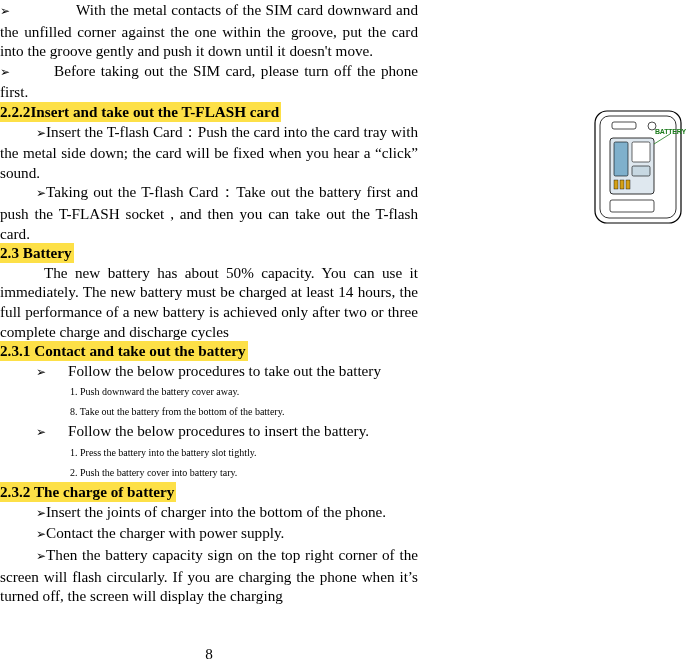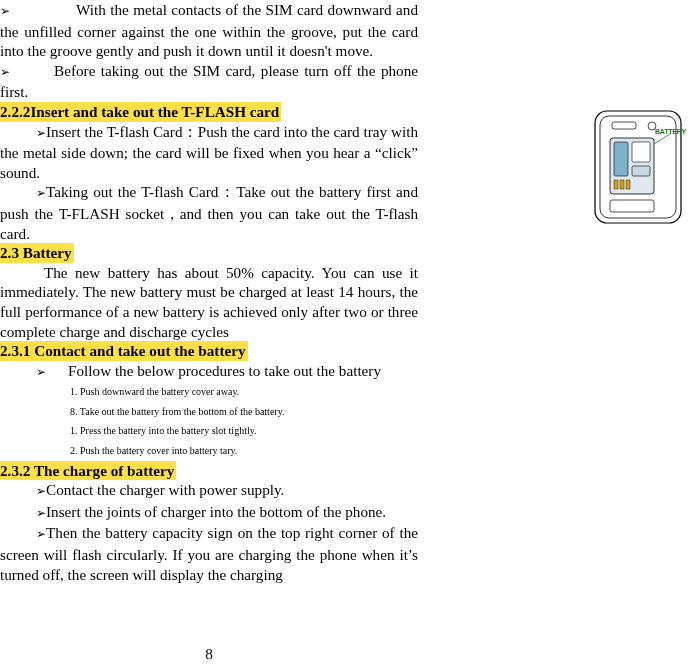--- a/index.html
+++ b/index.html
@@ -154,32 +154,35 @@
     <div class="heading-wrap">
       <span class="heading">2.3.1 Contact and take out the battery</span>
     </div>
 
     <p class="arrowline">
       <span class="ind-1"></span><span class="arrow">➢</span><span class="tab-small"></span><span class="bold">Follow the below procedures to take out the battery</span>
     </p>
     <p class="numlist">1. Push downward the battery cover away.</p>
     <p class="numlist">8. Take out the battery from the bottom of the battery.</p>
 
+    <p class="arrowline">
+      <span class="ind-1"></span><span class="arrow">➢</span><span class="tab-small"></span><span class="bold">Follow the below procedures to insert the battery.</span>
+    </p>
     <p class="numlist">1. Press the battery into the battery slot tightly.</p>
     <p class="numlist">2. Push the battery cover into battery tary.</p>
 
     <div class="heading-wrap">
       <span class="heading">2.3.2 The charge of battery</span>
     </div>
 
     <p class="sub-bullet">
+      <span class="ind-1"></span><span class="arrow">➢</span><span>Insert the joints of charger into the bottom of the phone.</span>
+    </p>
+    <p class="sub-bullet">
       <span class="ind-1"></span><span class="arrow">➢</span><span>Contact the charger with power supply.</span>
-    </p>
-    <p class="sub-bullet">
-      <span class="ind-1"></span><span class="arrow">➢</span><span>Insert the joints of charger into the bottom of the phone.</span>
     </p>
     <p class="sub-bullet">
       <span class="ind-1"></span><span class="arrow">➢</span><span>Then the battery capacity sign on the top right corner of the screen will flash circularly. If you are charging the phone when it’s turned off, the screen will display the charging</span>
     </p>
 
   </div>
 
   <div class="phone-figure">
     <svg width="92" height="118" viewBox="0 0 92 118" xmlns="http://www.w3.org/2000/svg">
 

